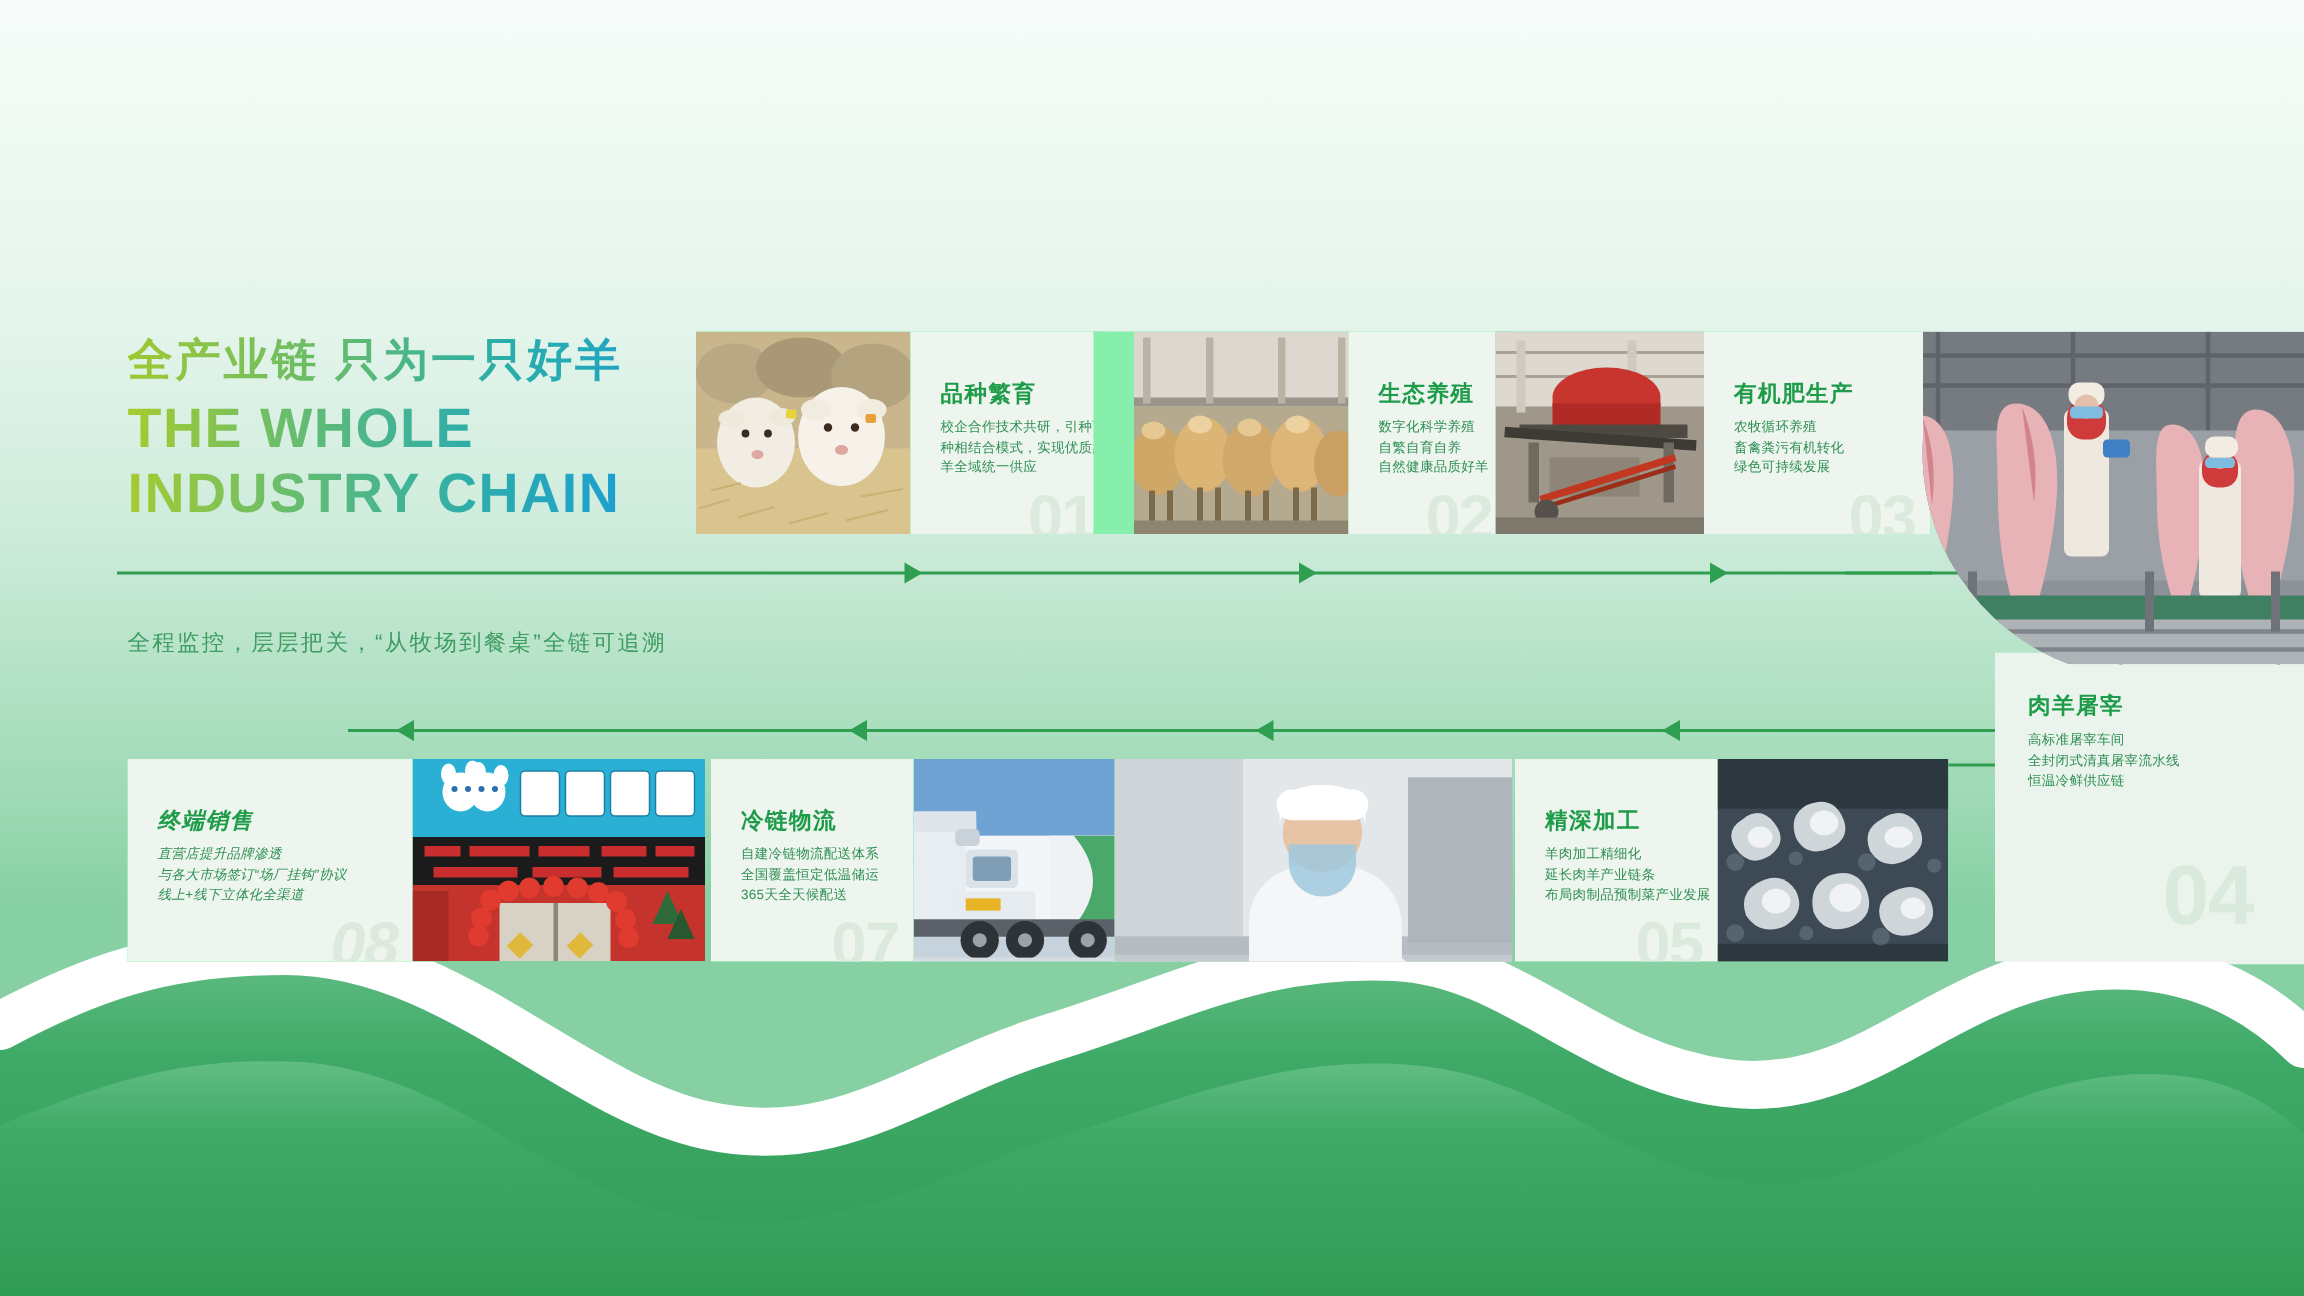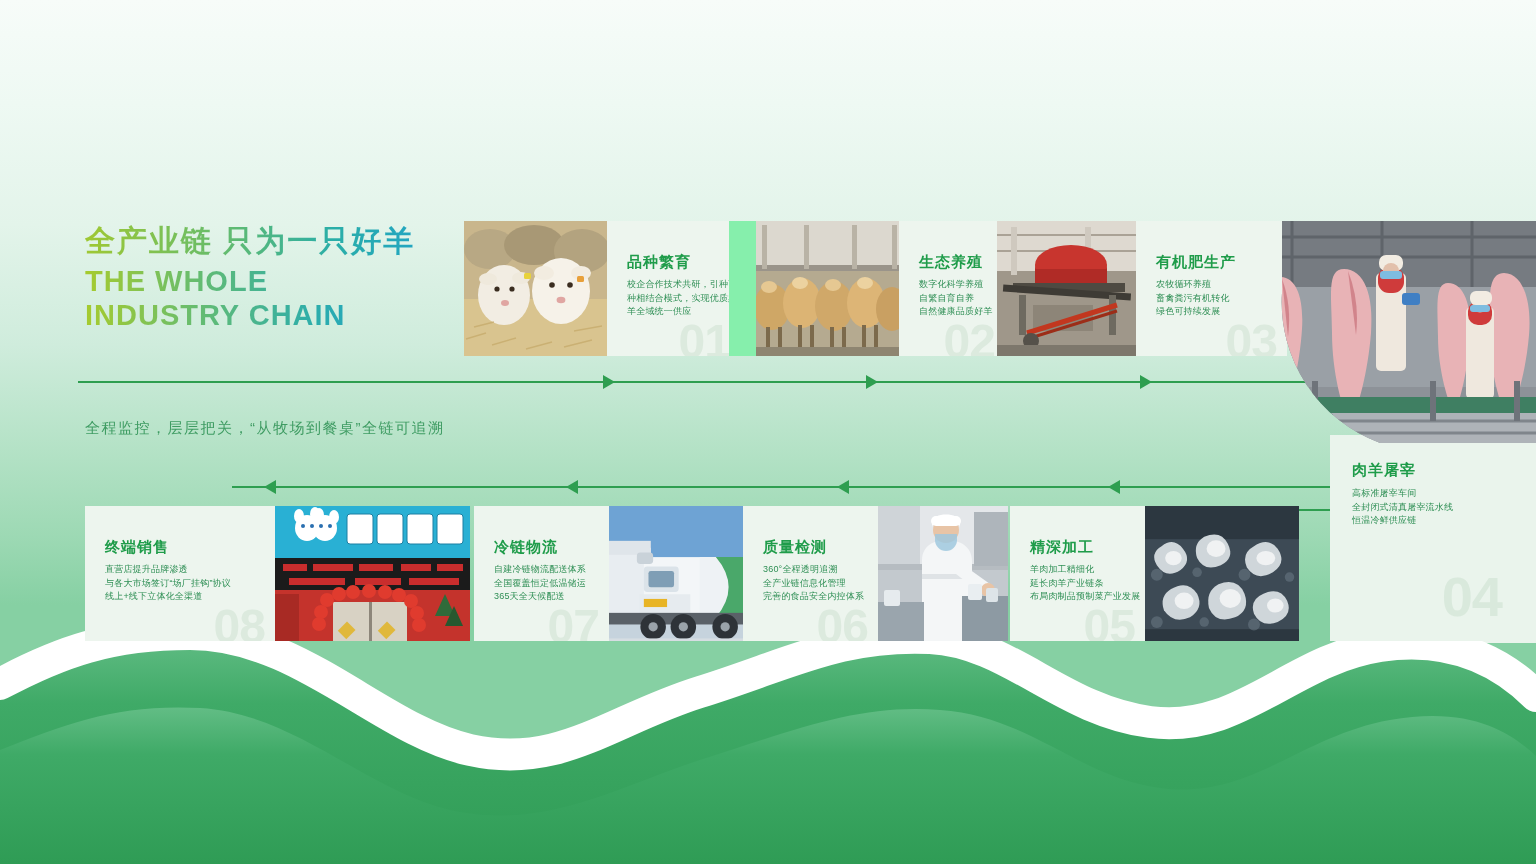--- a/index.html
+++ b/index.html
@@ -16,21 +16,21 @@
 
   
   #heading { position:absolute; left:85px; top:222px; width:400px; }
   #title-cn {
     font-size:30px; font-weight:bold; letter-spacing:2px; line-height:1.25;
     background:linear-gradient(90deg,#9fc833 0%,#63bb6e 35%,#2aaea8 62%,#1b9ed6 100%);
     -webkit-background-clip:text; background-clip:text; color:transparent;
     white-space:nowrap;
   }
   #title-en {
-    margin-top:4px; font-size:29px; font-weight:bold; line-height:1.18; letter-spacing:1px;
+    margin-top:4px; font-size:37px; font-weight:bold; line-height:1.18; letter-spacing:1px;
     background:linear-gradient(90deg,#a6cb2e 0%,#5dba79 32%,#2cadac 58%,#1a9cd8 88%);
     -webkit-background-clip:text; background-clip:text; color:transparent;
   }
   #title-en span { display:block; }
 
   
   #mid-rule { position:absolute; left:78px; top:381px; width:1210px; height:2px; background:#2e9e50; }
   #caption {
     position:absolute; left:85px; top:419px; font-size:15px; letter-spacing:1.5px;
     color:#3f9c63; white-space:nowrap;
@@ -49,21 +49,21 @@
 
   
   .card { position:absolute; display:flex; background:#86efac; overflow:hidden; }
   .card.top { top:221px; height:135px; }
   .card.bot { top:506px; height:135px; }
   .pane-img { position:relative; overflow:hidden; flex:0 0 auto; }
   .pane-txt { position:relative; flex:1 1 auto; background:#edf5ee; }
   .c-title { position:absolute; left:20px; top:32px; font-size:15px; font-weight:bold; color:#1f9c4a; letter-spacing:1px; white-space:nowrap; }
   .c-lines { position:absolute; left:20px; top:57px; font-size:9px; line-height:13.5px; color:#2f8f55; letter-spacing:.2px; }
   .c-lines div { white-space:nowrap; }
-  .c-num { position:absolute; right:10px; bottom:-10px; font-size:48px; font-weight:bold; color:#dceade; letter-spacing:-1px; line-height:1; }
+  .c-num { position:absolute; right:10px; bottom:-10px; font-size:42px; font-weight:bold; color:#dceade; letter-spacing:-1px; line-height:1; }
 
   
   #card-04 {
     position:absolute; left:1330px; top:443px; width:206px; height:198px;
     background:#eaf4ec; border-top-left-radius:0;
   }
   #card-04 .c-title { left:22px; top:18px; font-size:15px; }
   #card-04 .c-lines { left:22px; top:44px; }
   #card-04 .c-num { right:34px; bottom:16px; font-size:56px; color:#d9e9dc; }
 
@@ -313,21 +313,21 @@
     <div>恒温冷鲜供应链</div>
   </div>
   <div class="c-num">04</div>
 </div>
 
 <svg style="position:absolute;left:1290px;top:435px;width:246px;height:208px;z-index:-1;" viewBox="0 0 246 208" preserveAspectRatio="none">
   <path d="M40,0 H246 V208 H96 A150,150 0 0 1 40,96 Z" fill="#eaf4ec"></path>
 </svg>
 
 <div class="card bot" style="left:85px;width:385px;">
-  <div class="pane-txt" style="flex:0 0 190px;">
+  <div class="pane-txt" style="flex:0 0 190px;font-style:italic;">
     <div class="c-title">终端销售</div>
     <div class="c-lines">
       <div>直营店提升品牌渗透</div>
       <div>与各大市场签订“场厂挂钩”协议</div>
       <div>线上+线下立体化全渠道</div>
     </div>
     <div class="c-num">08</div>
   </div>
   <div class="pane-img" style="flex:1 1 auto;">
     <svg class="ph" viewBox="0 0 195 135" preserveAspectRatio="none">
@@ -427,29 +427,20 @@
           <circle cx="38" cy="104" r="4"></circle>
           <circle cx="64" cy="104" r="4"></circle>
           <circle cx="100" cy="104" r="4"></circle>
         </g>
       <rect y="114" width="130" height="21" fill="#d6dde2"></rect>
     </svg>
   </div>
 </div>
 
 <div class="card bot" style="left:743px;width:265px;">
-  <div class="pane-txt" style="flex:0 0 135px;">
-    <div class="c-title">质量检测</div>
-    <div class="c-lines">
-      <div>360°全程透明追溯</div>
-      <div>全产业链信息化管理</div>
-      <div>完善的食品安全内控体系</div>
-    </div>
-    <div class="c-num">06</div>
-  </div>
   <div class="pane-img" style="flex:1 1 auto;">
     <svg class="ph" viewBox="0 0 130 135" preserveAspectRatio="none">
       <rect width="130" height="135" fill="#d5d9dc"></rect>
       <rect width="130" height="60" fill="#e4e7ea"></rect>
       <rect x="0" y="0" width="42" height="60" fill="#cfd4d8"></rect>
       <rect y="58" width="130" height="8" fill="#b6bcc1"></rect>
       <rect y="64" width="130" height="71" fill="#c3c9ce"></rect>
       <rect x="96" y="6" width="34" height="54" fill="#aeb5bb"></rect>
       <g fill="#f4f6f7">
         <path d="M44,54 C44,40 56,34 68,34 C82,34 94,40 94,56 L94,135 L44,135 Z"></path>

